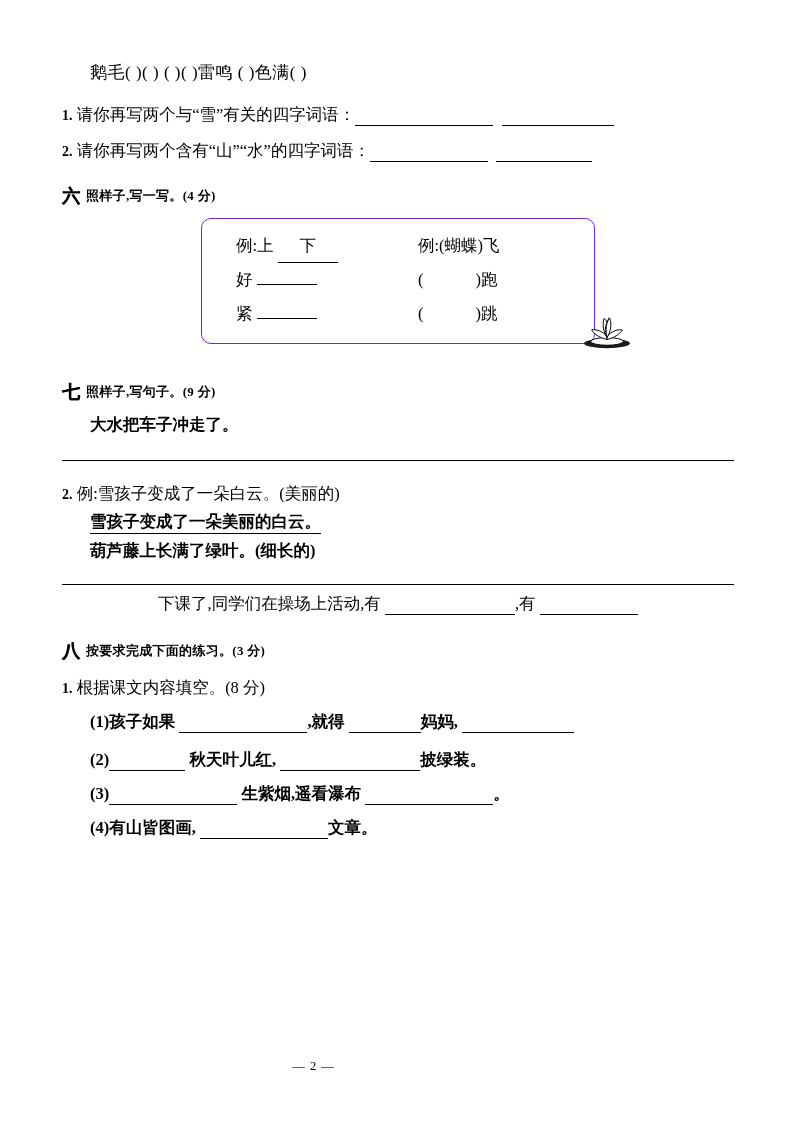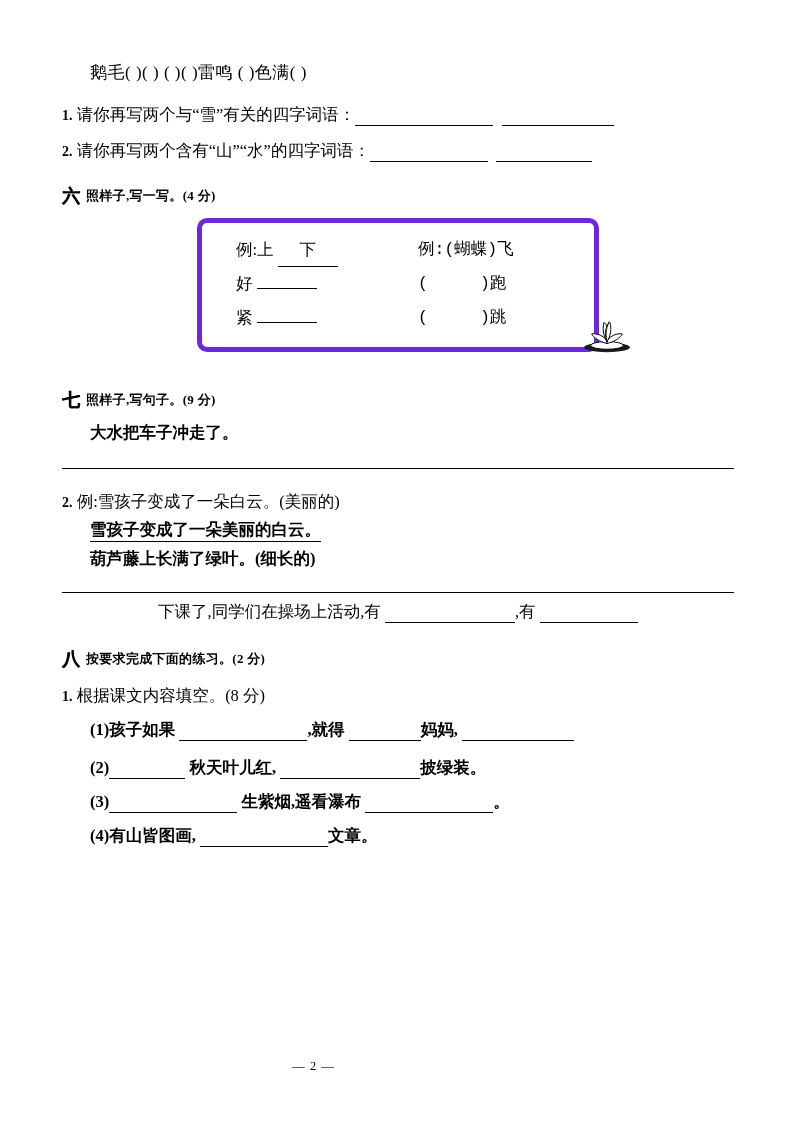--- a/index.html
+++ b/index.html
@@ -79,33 +79,33 @@
   .sec-title {
     font-weight: bold;
     font-size: 13px;
     letter-spacing: 0.3px;
   }
 
   
   .box {
     margin: 10px auto 0 auto;
     width: 392px;
-    border: 5px solid #6d28d9;
+    border: 1px solid #6d28d9;
     border-radius: 10px;
     padding: 10px 0 12px 0;
     position: relative;
   }
   .box-row {
     display: flex;
     font-size: 16.5px;
     line-height: 2.05;
     padding-left: 34px;
   }
   .box-col-l { width: 182px; }
-  .box-col-r { width: 170px; font-family: Liberation Mono, monospace; }
+  .box-col-r { width: 170px; }
   .u { display: inline-block; border-bottom: 1px solid #000; }
 
   
   .lotus {
     position: absolute;
     right: -42px;
     bottom: -8px;
     width: 58px;
     height: 46px;
   }
@@ -227,21 +227,21 @@
     <div class="long-rule" style="margin-top:22px;margin-bottom:6px"></div>
 
     <div class="subq indent3" style="margin-top:8px">
       <span>下课了,同学们在操场上活动,有</span>
       <span class="blank" style="width:130px"></span><span>,有</span>
       <span class="blank" style="width:98px"></span>
     </div>
 
     <div class="section" style="margin-top:24px">
       <span class="sec-num">八</span>
-      <span class="sec-title">按要求完成下面的练习。(2 分)</span>
+      <span class="sec-title">按要求完成下面的练习。(3 分)</span>
     </div>
 
     <div class="subq" style="margin-top:14px">
       <span class="qnum">1.</span>
       <span>根据课文内容填空。(8 分)</span>
     </div>
 
     <div class="subq indent" style="margin-top:12px">
       <span>(1)</span><span>孩子如果</span>
       <span class="blank" style="width:128px"></span><span>,就得</span>

